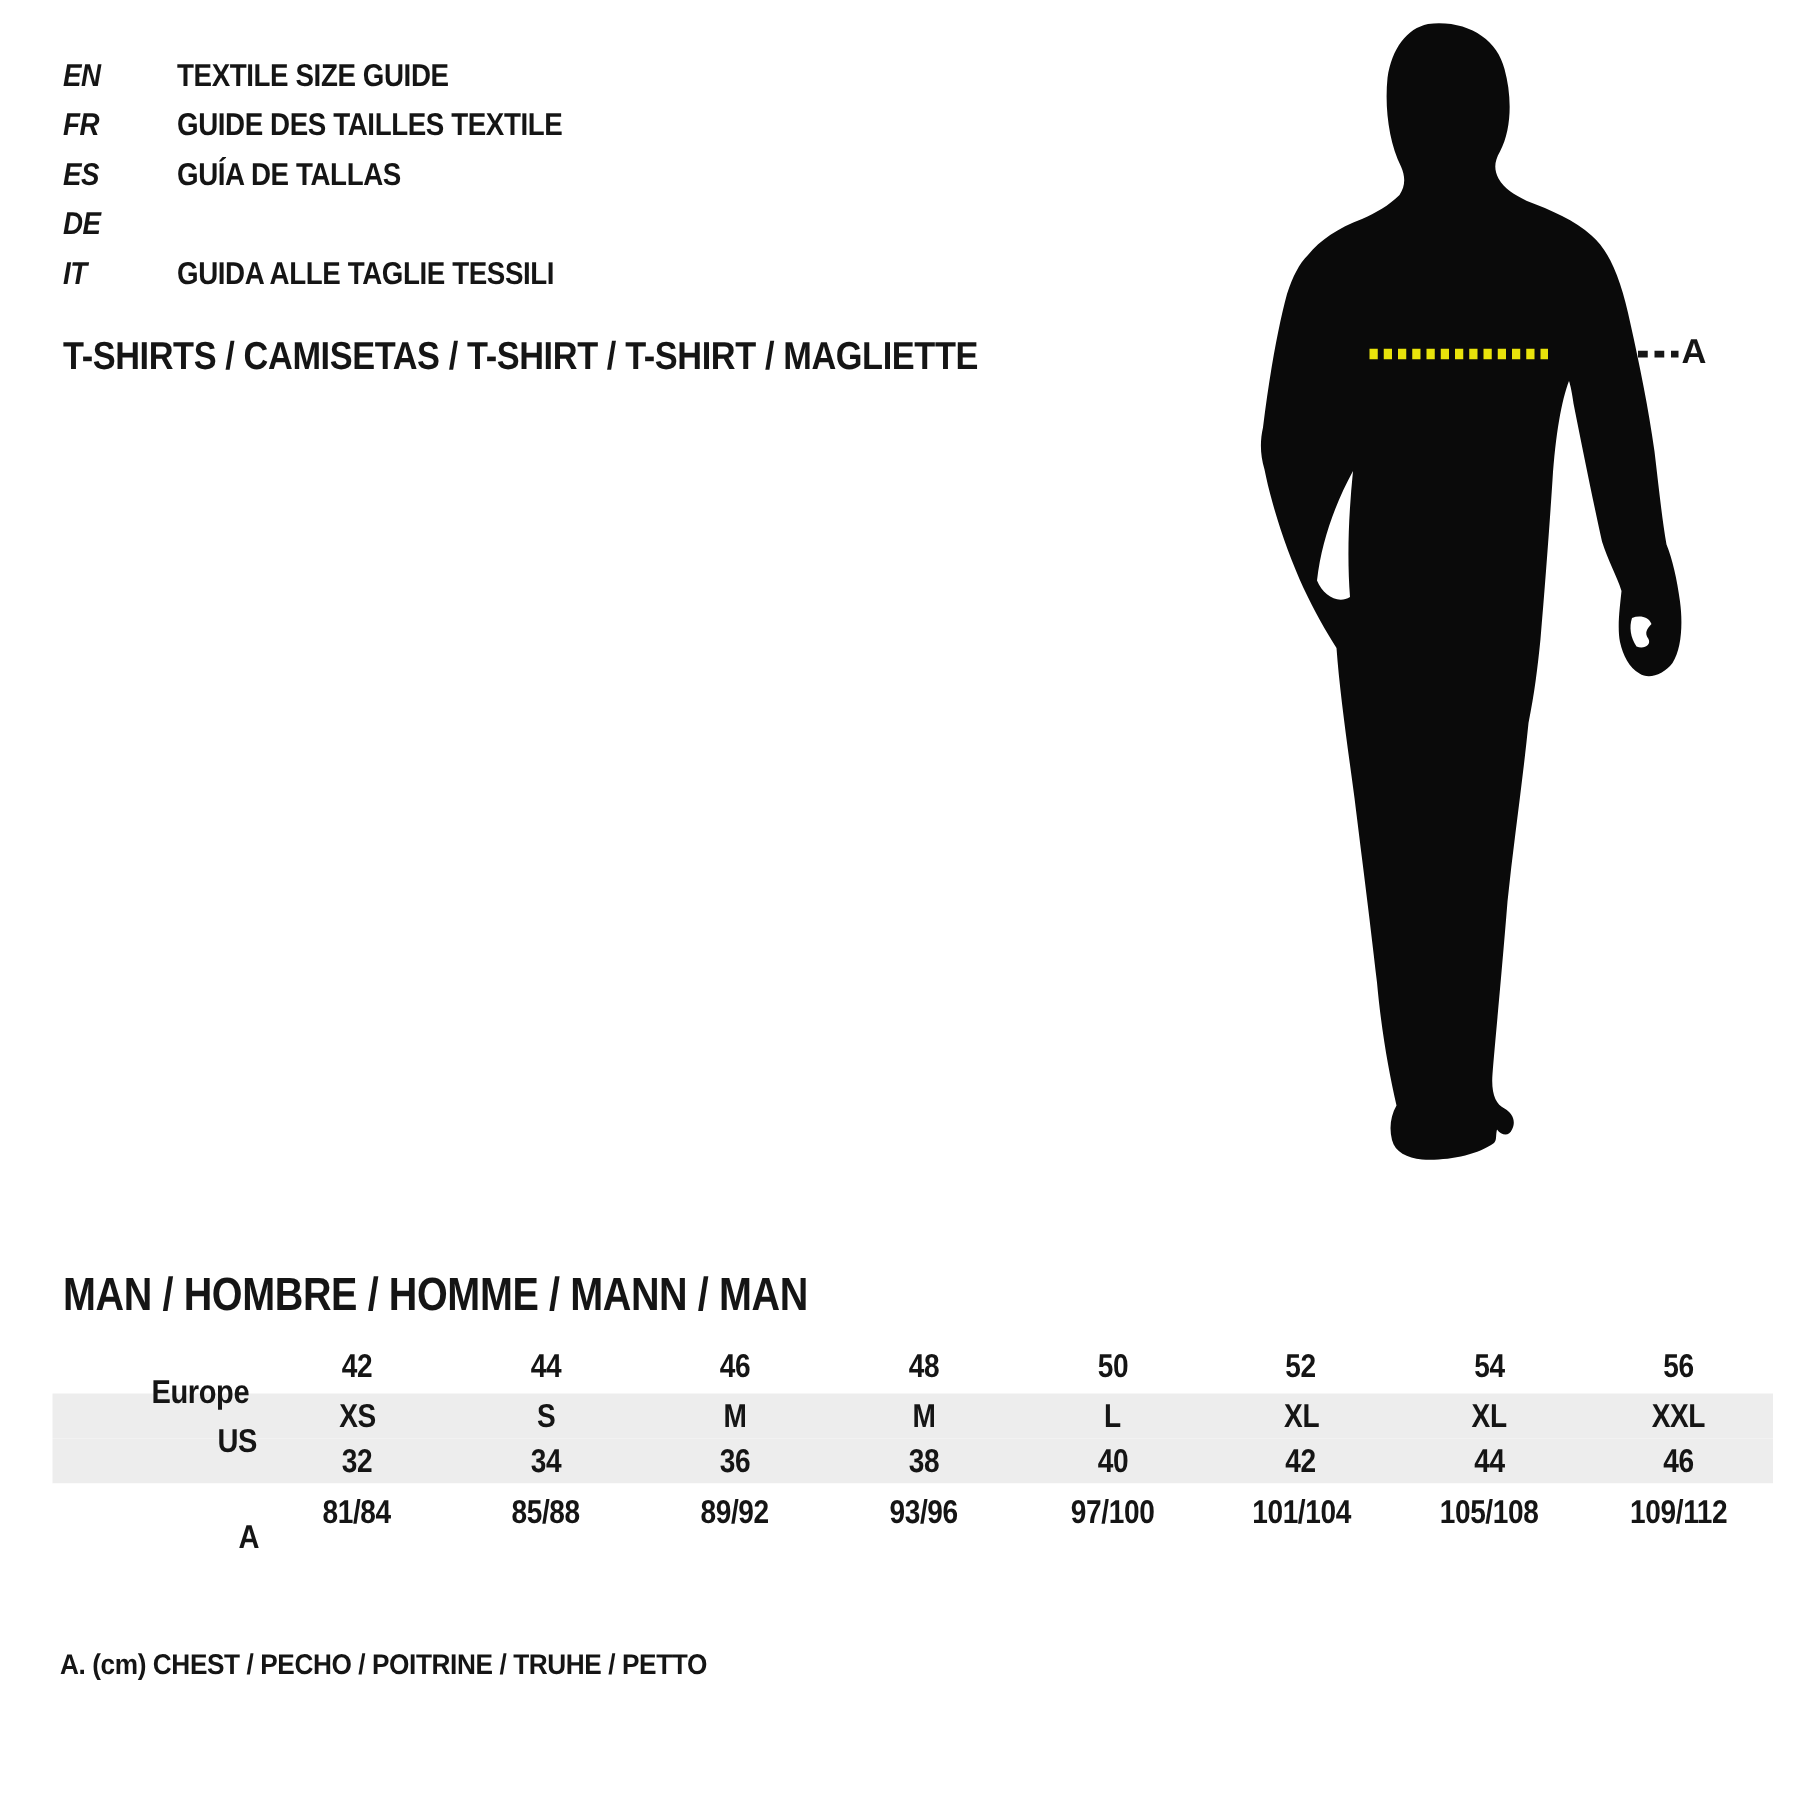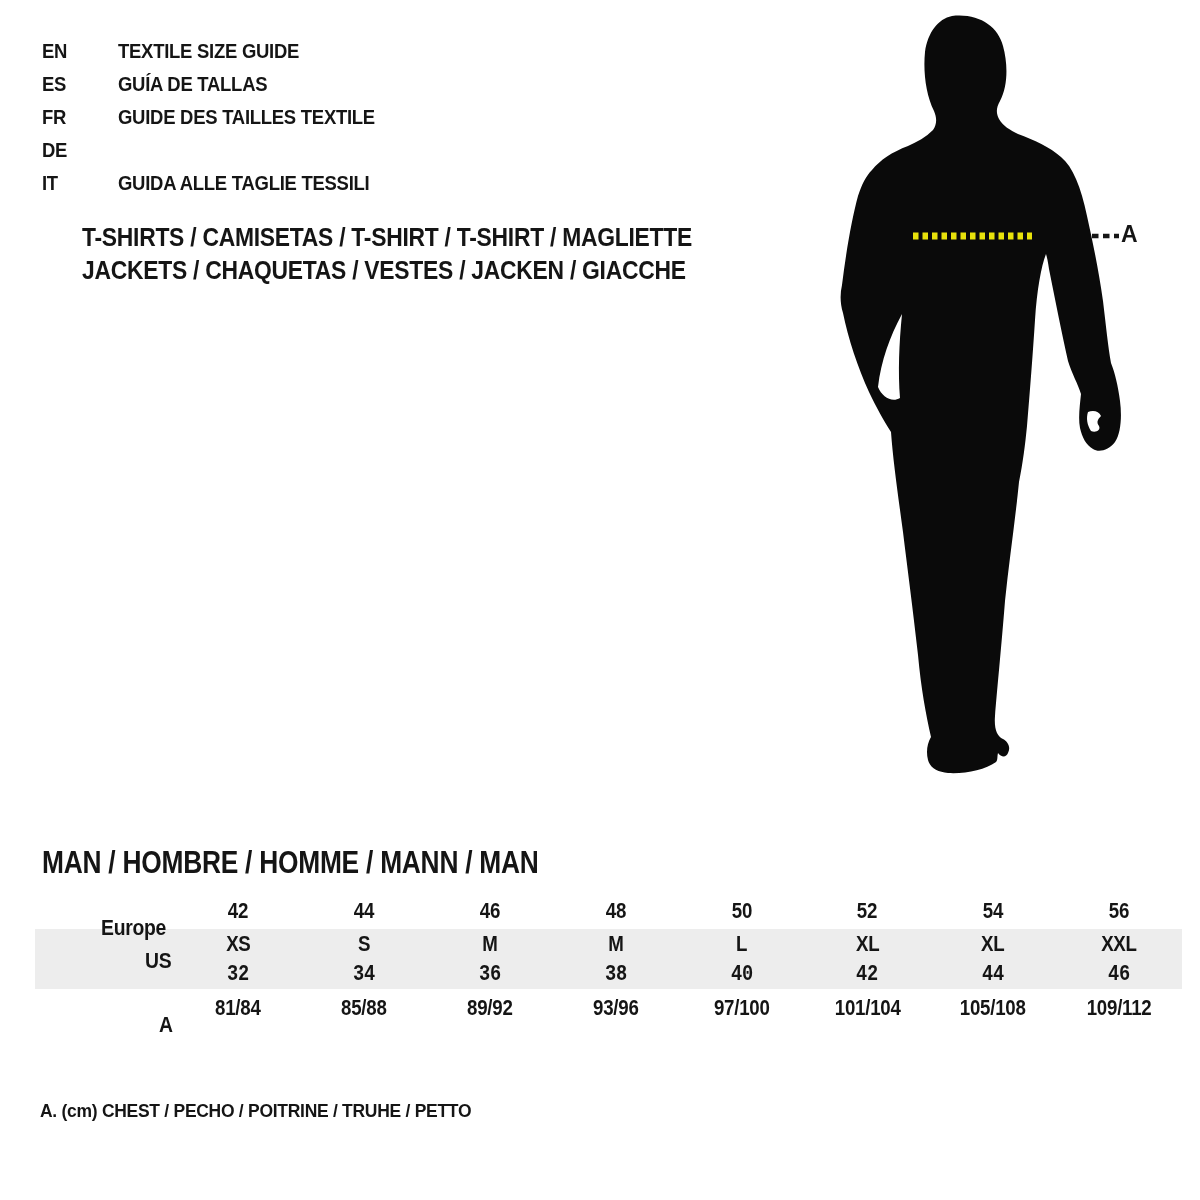--- a/index.html
+++ b/index.html
@@ -13,24 +13,24 @@
     --band-bg:#ededed;
     --dot-yellow:#e9e30b;
     --ink:#151515;
   }
   .cond{display:inline-block;transform:scaleX(.88);transform-origin:0 50%;letter-spacing:-.3px;white-space:nowrap;}
   .cond-c{display:inline-block;transform:scaleX(.85);transform-origin:50% 50%;letter-spacing:-.3px;white-space:nowrap;}
 
   
   .lang-block{position:absolute;left:42px;top:34px;}
   .lang-row{display:flex;height:33px;align-items:center;font-size:21px;font-weight:700;}
-  .lang-code{width:76px;flex:0 0 76px;}
-
-  
-  .categories{position:absolute;left:42px;top:221px;margin-left:40px;}
+  .lang-code{width:76px;flex:0 0 76px;font-style:italic;}
+
+  
+  .categories{position:absolute;left:42px;top:221px;}
   .cat-line{height:33px;font-size:26px;font-weight:700;line-height:33px;}
 
   
   .figure-svg{position:absolute;left:818px;top:10px;}
   .measure-label{position:absolute;left:1121px;top:221px;font-size:23px;font-weight:700;}
 
   
   .section-title{position:absolute;left:42px;top:845px;font-size:31px;font-weight:700;}
   .section-title .cond{transform:scaleX(.85);}
 
@@ -39,58 +39,57 @@
   .thead{
     height:29px;box-sizing:border-box;background:var(--header-bg);
     border-top:2px solid #9c9c9c;
     display:flex;align-items:center;padding-left:7px;
     font-size:24px;font-weight:700;line-height:27px;
   }
   .thead .cond{transform:scaleX(.87);}
   .trow{display:flex;align-items:center;}
   .trow.r0{height:36px;background:#ffffff;}
   .trow.r1{height:30px;background:var(--band-bg);}
-  .trow.r2{height:30px;background:var(--band-bg);font-family:Liberation Mono, monospace;}
+  .trow.r2{height:30px;background:var(--band-bg);}
   .trow.r3{height:38px;background:#ffffff;}
   .tcell{display:flex;align-items:center;justify-content:center;font-size:22px;font-weight:700;}
   .tcell.label{flex:0 0 140px;width:140px;justify-content:flex-end;padding-left:7px;box-sizing:border-box;margin-top:33px;}
   .tcell.val{flex:1;}
 
   
   .footnote{position:absolute;left:40px;top:1100px;font-size:19px;font-weight:700;}
   .footnote .cond{transform:scaleX(.92);}
 </style>
 </head>
 <body>
 
 <div class="lang-block">
   <div class="lang-row">
     <span class="lang-code"><span class="cond">EN</span></span>
     <span class="lang-label"><span class="cond">TEXTILE SIZE GUIDE</span></span>
   </div>
   <div class="lang-row">
+    <span class="lang-code"><span class="cond">FR</span></span>
+    <span class="lang-label"><span class="cond">GUIDE DES TAILLES TEXTILE</span></span>
+  </div>
+  <div class="lang-row">
     <span class="lang-code"><span class="cond">ES</span></span>
     <span class="lang-label"><span class="cond">GUÍA DE TALLAS</span></span>
   </div>
   <div class="lang-row">
-    <span class="lang-code"><span class="cond">FR</span></span>
-    <span class="lang-label"><span class="cond">GUIDE DES TAILLES TEXTILE</span></span>
-  </div>
-  <div class="lang-row">
     <span class="lang-code"><span class="cond">DE</span></span>
   </div>
   <div class="lang-row">
     <span class="lang-code"><span class="cond">IT</span></span>
     <span class="lang-label"><span class="cond">GUIDA ALLE TAGLIE TESSILI</span></span>
   </div>
 </div>
 
 <div class="categories">
   <div class="cat-line"><span class="cond">T-SHIRTS / CAMISETAS / T-SHIRT / T-SHIRT / MAGLIETTE</span></div>
-  <div class="cat-line"><span class="cond">JACKETS / CHAQUETAS / VESTES / JACKEN / GIACCHE</span></div>
 </div>
 
 <svg class="figure-svg" width="322" height="790" viewBox="818 10 322 790" xmlns="http://www.w3.org/2000/svg">
   <path fill="#0a0a0a" d="
     M 952,16
     C 978,13 998,26 1003,46
     C 1008,64 1008,86 1000,101
     C 996,108 996,113 999,119
     C 1003,126 1010,130 1018,134
     C 1034,140 1050,147 1061,157

